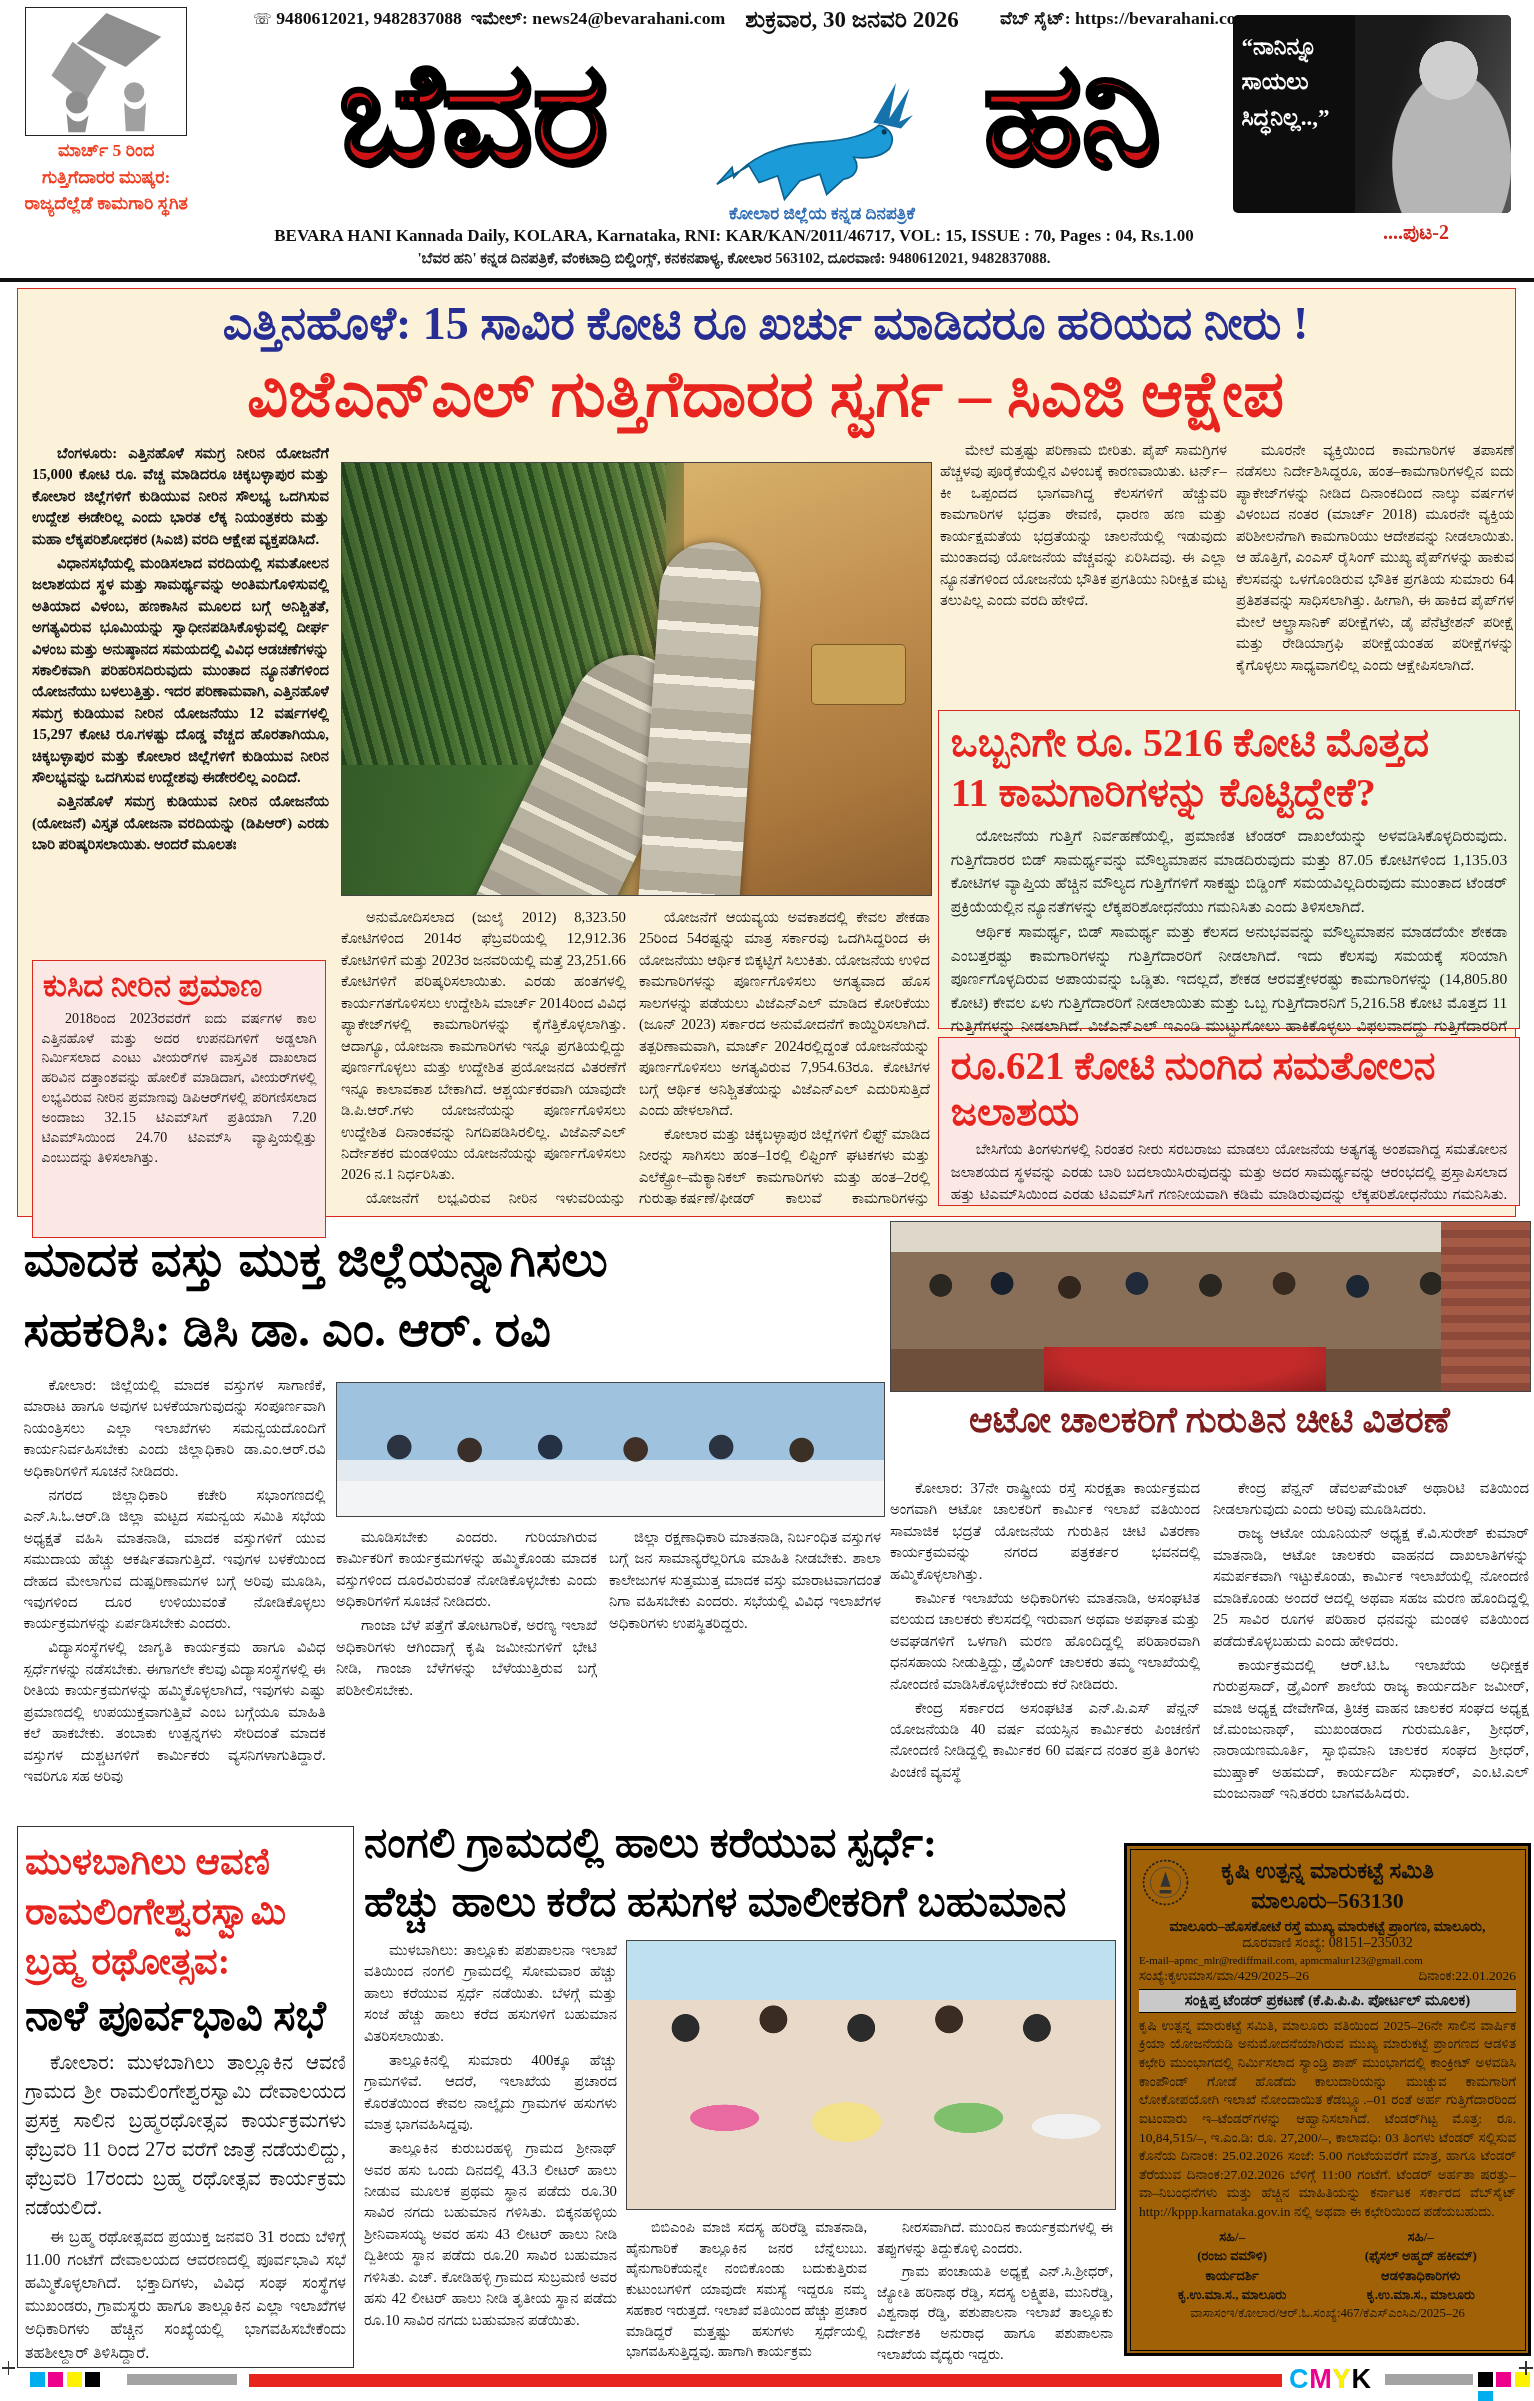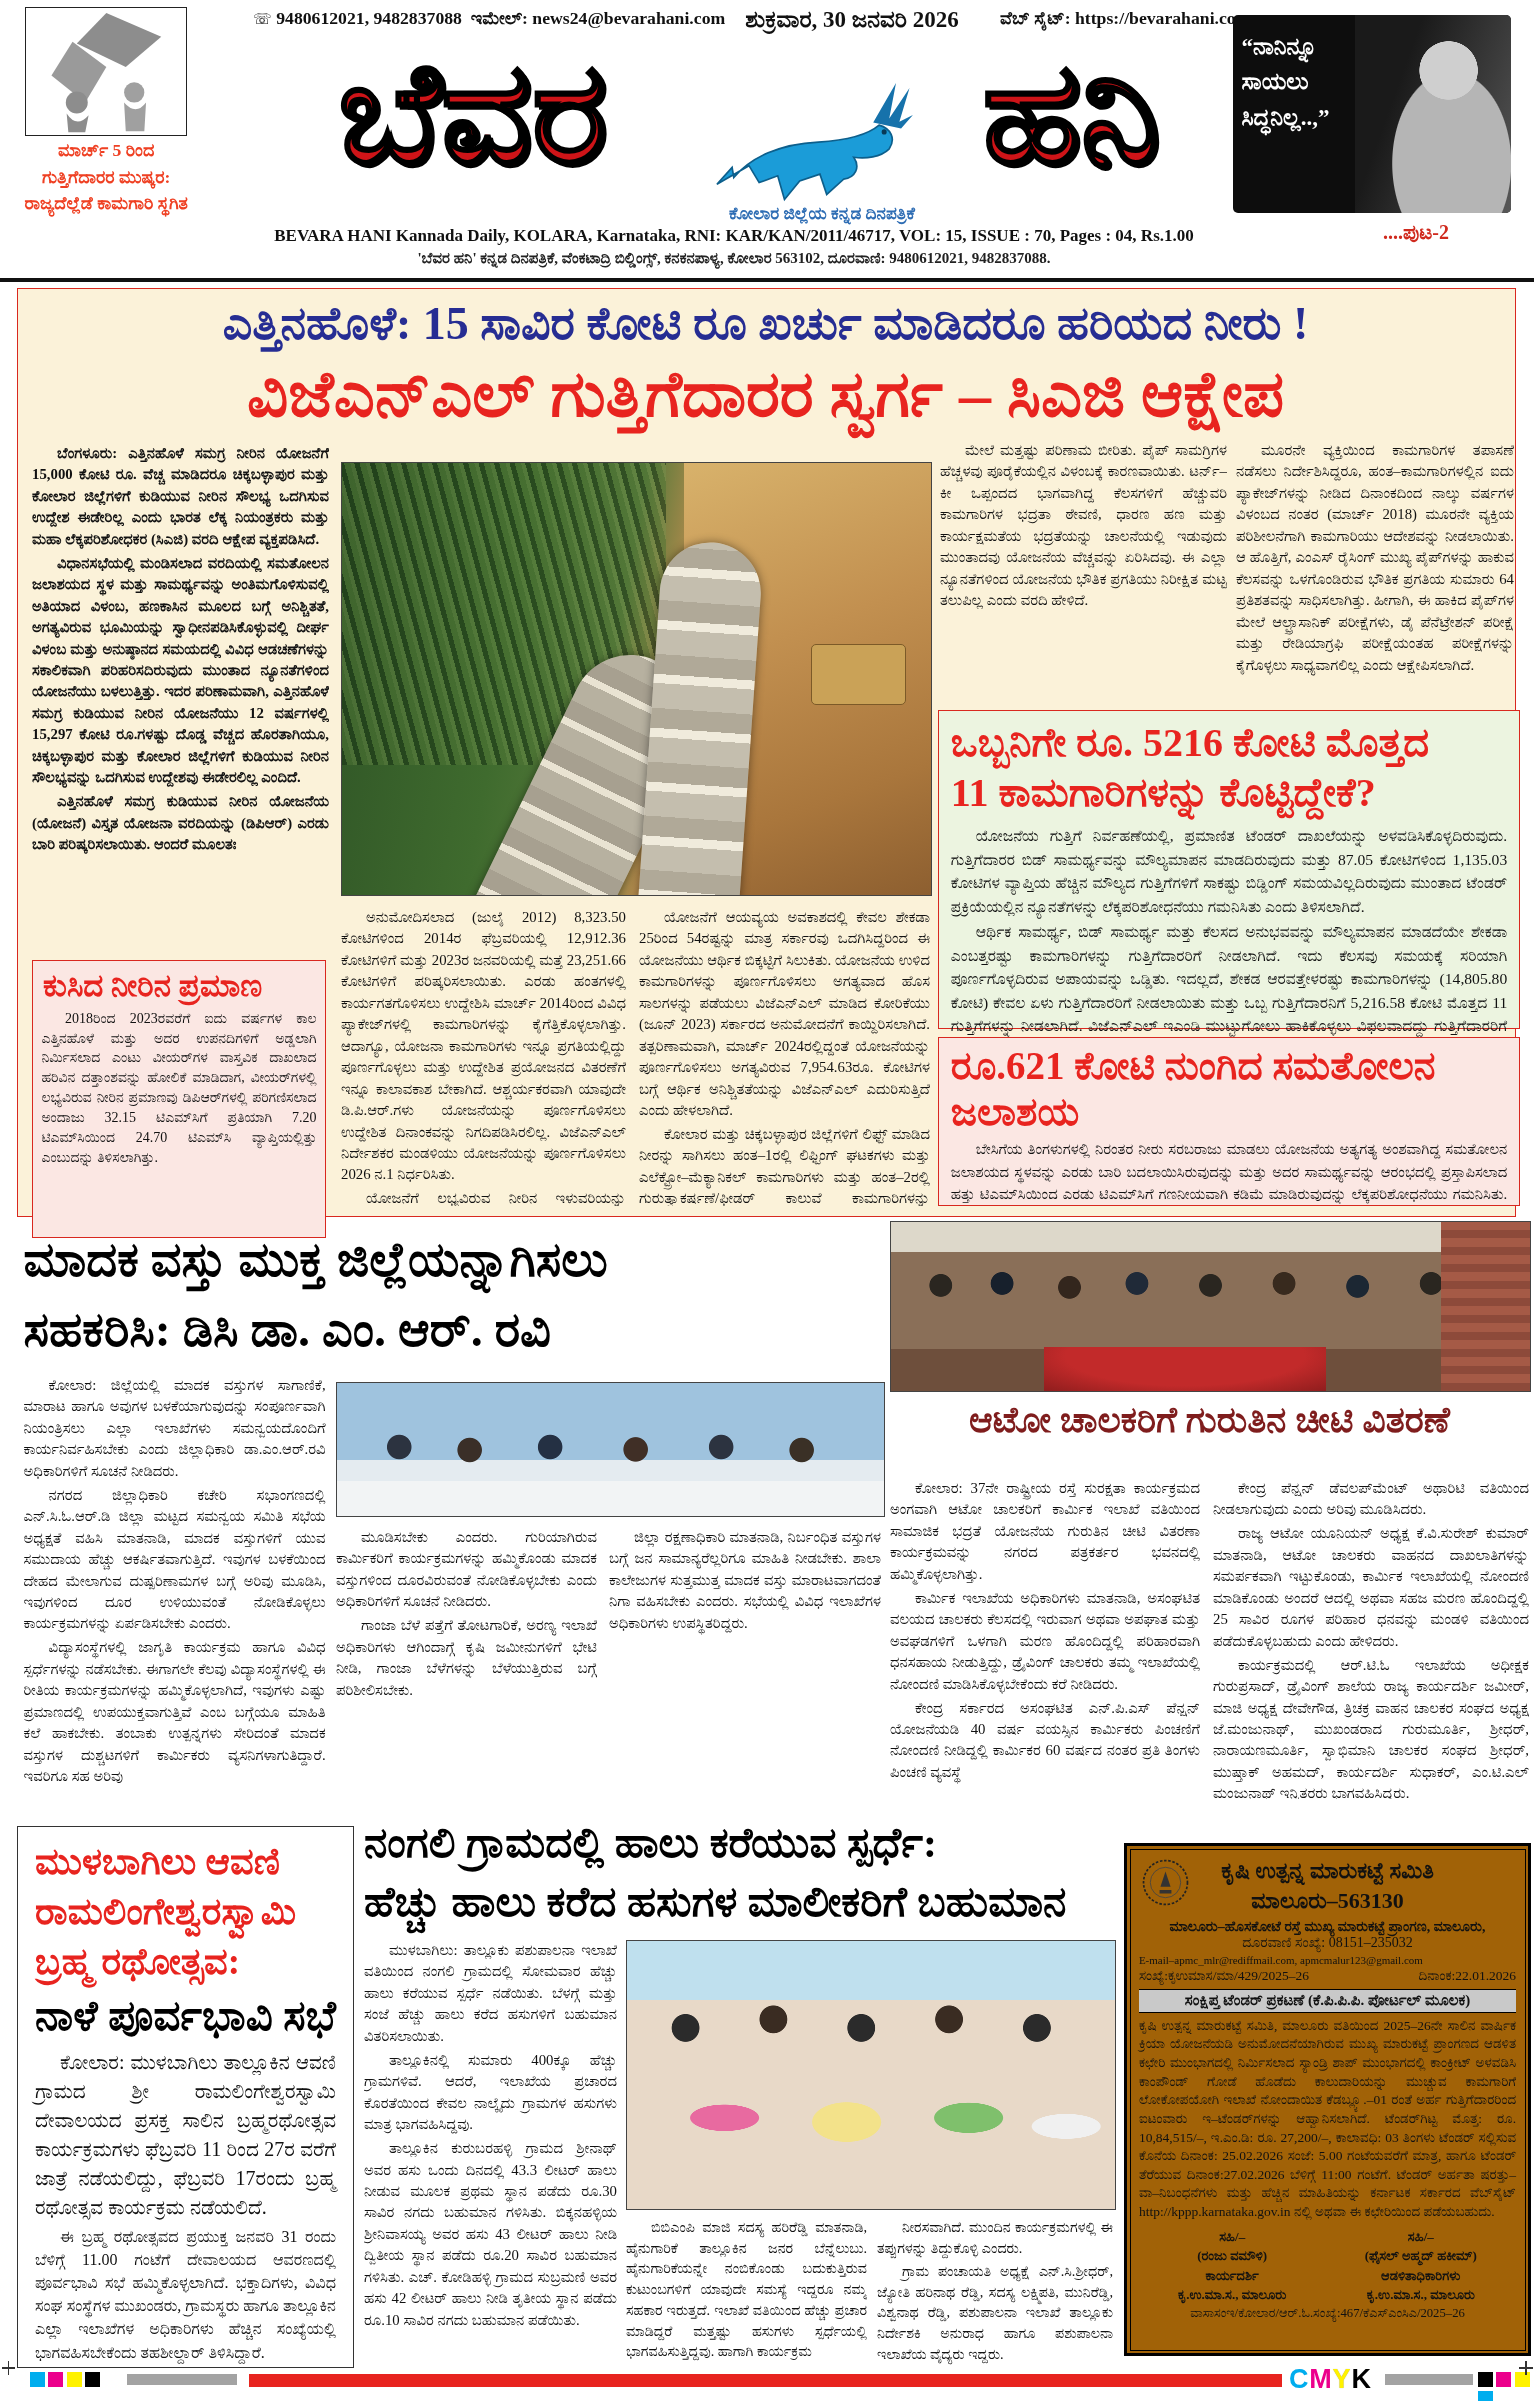--- a/index.html
+++ b/index.html
@@ -181,21 +181,21 @@
     <p class="bp">ಕೋಲಾರ: 37ನೇ ರಾಷ್ಟ್ರೀಯ ರಸ್ತೆ ಸುರಕ್ಷತಾ ಕಾರ್ಯಕ್ರಮದ ಅಂಗವಾಗಿ ಆಟೋ ಚಾಲಕರಿಗೆ ಕಾರ್ಮಿಕ ಇಲಾಖೆ ವತಿಯಿಂದ ಸಾಮಾಜಿಕ ಭದ್ರತೆ ಯೋಜನೆಯ ಗುರುತಿನ ಚೀಟಿ ವಿತರಣಾ ಕಾರ್ಯಕ್ರಮವನ್ನು ನಗರದ ಪತ್ರಕರ್ತರ ಭವನದಲ್ಲಿ ಹಮ್ಮಿಕೊಳ್ಳಲಾಗಿತ್ತು.</p>
     <p class="bp">ಕಾರ್ಮಿಕ ಇಲಾಖೆಯ ಅಧಿಕಾರಿಗಳು ಮಾತನಾಡಿ, ಅಸಂಘಟಿತ ವಲಯದ ಚಾಲಕರು ಕೆಲಸದಲ್ಲಿ ಇರುವಾಗ ಅಥವಾ ಅಪಘಾತ ಮತ್ತು ಅವಘಡಗಳಿಗೆ ಒಳಗಾಗಿ ಮರಣ ಹೊಂದಿದ್ದಲ್ಲಿ ಪರಿಹಾರವಾಗಿ ಧನಸಹಾಯ ನೀಡುತ್ತಿದ್ದು, ಡ್ರೈವಿಂಗ್ ಚಾಲಕರು ತಮ್ಮ ಇಲಾಖೆಯಲ್ಲಿ ನೋಂದಣಿ ಮಾಡಿಸಿಕೊಳ್ಳಬೇಕೆಂದು ಕರೆ ನೀಡಿದರು.</p>
     <p class="bp">ಕೇಂದ್ರ ಸರ್ಕಾರದ ಅಸಂಘಟಿತ ಎನ್.ಪಿ.ಎಸ್ ಪೆನ್ಷನ್ ಯೋಜನೆಯಡಿ 40 ವರ್ಷ ವಯಸ್ಸಿನ ಕಾರ್ಮಿಕರು ಪಿಂಚಣಿಗೆ ನೋಂದಣಿ ನೀಡಿದ್ದಲ್ಲಿ ಕಾರ್ಮಿಕರ 60 ವರ್ಷದ ನಂತರ ಪ್ರತಿ ತಿಂಗಳು ಪಿಂಚಣಿ ವ್ಯವಸ್ಥೆ</p>
   </div>
   <div class="abs col" style="left:1213px;top:1478px;width:316px;height:321px;">
     <p class="bp">ಕೇಂದ್ರ ಪೆನ್ಷನ್ ಡೆವಲಪ್‌ಮೆಂಟ್ ಅಥಾರಿಟಿ ವತಿಯಿಂದ ನೀಡಲಾಗುವುದು ಎಂದು ಅರಿವು ಮೂಡಿಸಿದರು.</p>
     <p class="bp">ರಾಜ್ಯ ಆಟೋ ಯೂನಿಯನ್ ಅಧ್ಯಕ್ಷ ಕೆ.ವಿ.ಸುರೇಶ್ ಕುಮಾರ್ ಮಾತನಾಡಿ, ಆಟೋ ಚಾಲಕರು ವಾಹನದ ದಾಖಲಾತಿಗಳನ್ನು ಸಮರ್ಪಕವಾಗಿ ಇಟ್ಟುಕೊಂಡು, ಕಾರ್ಮಿಕ ಇಲಾಖೆಯಲ್ಲಿ ನೋಂದಣಿ ಮಾಡಿಕೊಂಡು ಅಂದರೆ ಆದಲ್ಲಿ ಅಥವಾ ಸಹಜ ಮರಣ ಹೊಂದಿದ್ದಲ್ಲಿ 25 ಸಾವಿರ ರೂಗಳ ಪರಿಹಾರ ಧನವನ್ನು ಮಂಡಳಿ ವತಿಯಿಂದ ಪಡೆದುಕೊಳ್ಳಬಹುದು ಎಂದು ಹೇಳಿದರು.</p>
     <p class="bp">ಕಾರ್ಯಕ್ರಮದಲ್ಲಿ ಆರ್.ಟಿ.ಓ ಇಲಾಖೆಯ ಅಧೀಕ್ಷಕ ಗುರುಪ್ರಸಾದ್, ಡ್ರೈವಿಂಗ್ ಶಾಲೆಯ ರಾಜ್ಯ ಕಾರ್ಯದರ್ಶಿ ಜಮೀರ್, ಮಾಜಿ ಅಧ್ಯಕ್ಷ ದೇವೇಗೌಡ, ತ್ರಿಚಕ್ರ ವಾಹನ ಚಾಲಕರ ಸಂಘದ ಅಧ್ಯಕ್ಷ ಜೆ.ಮಂಜುನಾಥ್, ಮುಖಂಡರಾದ ಗುರುಮೂರ್ತಿ, ಶ್ರೀಧರ್, ನಾರಾಯಣಮೂರ್ತಿ, ಸ್ವಾಭಿಮಾನಿ ಚಾಲಕರ ಸಂಘದ ಶ್ರೀಧರ್, ಮುಷ್ತಾಕ್ ಅಹಮದ್, ಕಾರ್ಯದರ್ಶಿ ಸುಧಾಕರ್, ಎಂ.ಟಿ.ಎಲ್ ಮಂಜುನಾಥ್ ಇನ್ನಿತರರು ಭಾಗವಹಿಸಿದ್ದರು.</p>
   </div>
 
-  <div class="abs" style="left:17px;top:1826px;width:337px;height:542px;border:1.7px solid #333;padding:10px 17px;box-sizing:border-box;overflow:hidden;">
+  <div class="abs" style="left:17px;top:1826px;width:337px;height:542px;border:1.7px solid #333;padding:10px 7px;box-sizing:border-box;overflow:hidden;">
     <div style="font-size:37px;font-weight:bold;color:#e8241f;line-height:1.35;">
       <div>ಮುಳಬಾಗಿಲು ಆವಣಿ</div>
       <div>ರಾಮಲಿಂಗೇಶ್ವರಸ್ವಾಮಿ</div>
       <div>ಬ್ರಹ್ಮ ರಥೋತ್ಸವ:</div>
     </div>
     <div style="font-size:42px;font-weight:bold;color:#000;margin:5px 0 8.4px 0;">ನಾಳೆ ಪೂರ್ವಭಾವಿ ಸಭೆ</div>
     <p class="bp" style="font-size:20px;">ಕೋಲಾರ: ಮುಳಬಾಗಿಲು ತಾಲ್ಲೂಕಿನ ಆವಣಿ ಗ್ರಾಮದ ಶ್ರೀ ರಾಮಲಿಂಗೇಶ್ವರಸ್ವಾಮಿ ದೇವಾಲಯದ ಪ್ರಸಕ್ತ ಸಾಲಿನ ಬ್ರಹ್ಮರಥೋತ್ಸವ ಕಾರ್ಯಕ್ರಮಗಳು ಫೆಬ್ರವರಿ 11 ರಿಂದ 27ರ ವರೆಗೆ ಜಾತ್ರೆ ನಡೆಯಲಿದ್ದು, ಫೆಬ್ರವರಿ 17ರಂದು ಬ್ರಹ್ಮ ರಥೋತ್ಸವ ಕಾರ್ಯಕ್ರಮ ನಡೆಯಲಿದೆ.</p>
     <p class="bp" style="font-size:16px;">ಈ ಬ್ರಹ್ಮ ರಥೋತ್ಸವದ ಪ್ರಯುಕ್ತ ಜನವರಿ 31 ರಂದು ಬೆಳಿಗ್ಗೆ 11.00 ಗಂಟೆಗೆ ದೇವಾಲಯದ ಆವರಣದಲ್ಲಿ ಪೂರ್ವಭಾವಿ ಸಭೆ ಹಮ್ಮಿಕೊಳ್ಳಲಾಗಿದೆ. ಭಕ್ತಾದಿಗಳು, ವಿವಿಧ ಸಂಘ ಸಂಸ್ಥೆಗಳ ಮುಖಂಡರು, ಗ್ರಾಮಸ್ಥರು ಹಾಗೂ ತಾಲ್ಲೂಕಿನ ಎಲ್ಲಾ ಇಲಾಖೆಗಳ ಅಧಿಕಾರಿಗಳು ಹೆಚ್ಚಿನ ಸಂಖ್ಯೆಯಲ್ಲಿ ಭಾಗವಹಿಸಬೇಕೆಂದು ತಹಶೀಲ್ದಾರ್ ತಿಳಿಸಿದ್ದಾರೆ.</p>
   </div>
 

